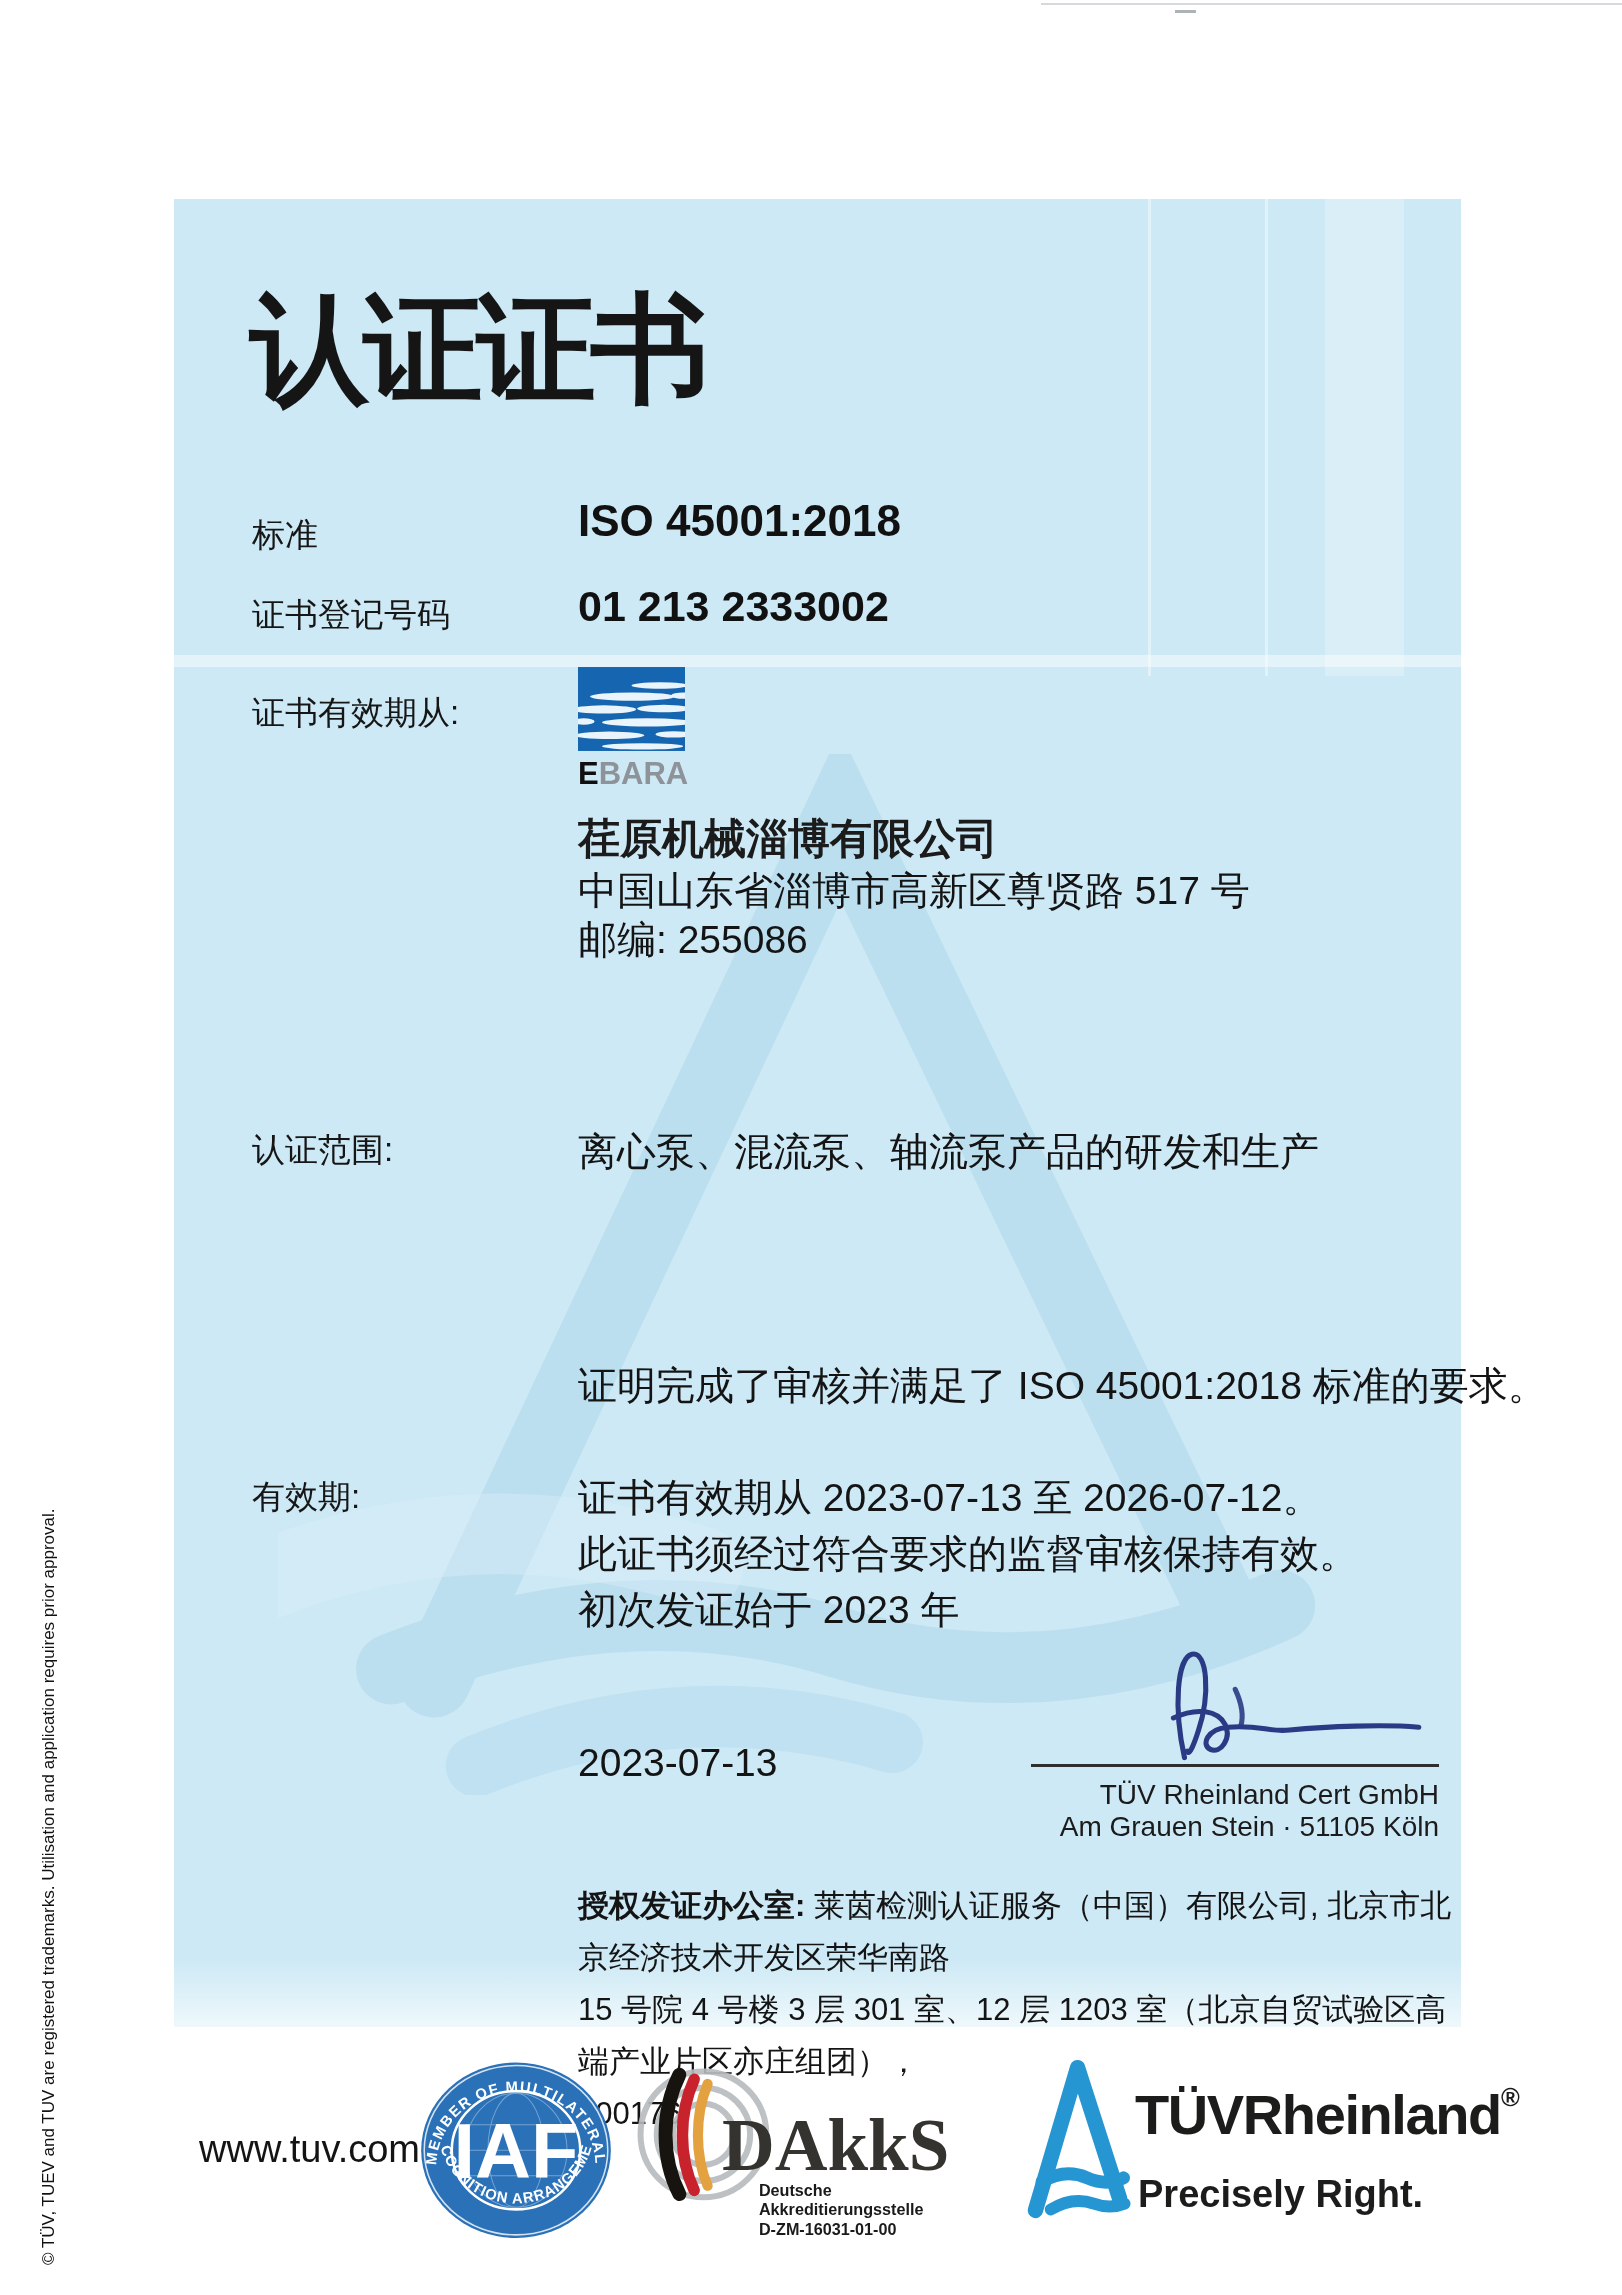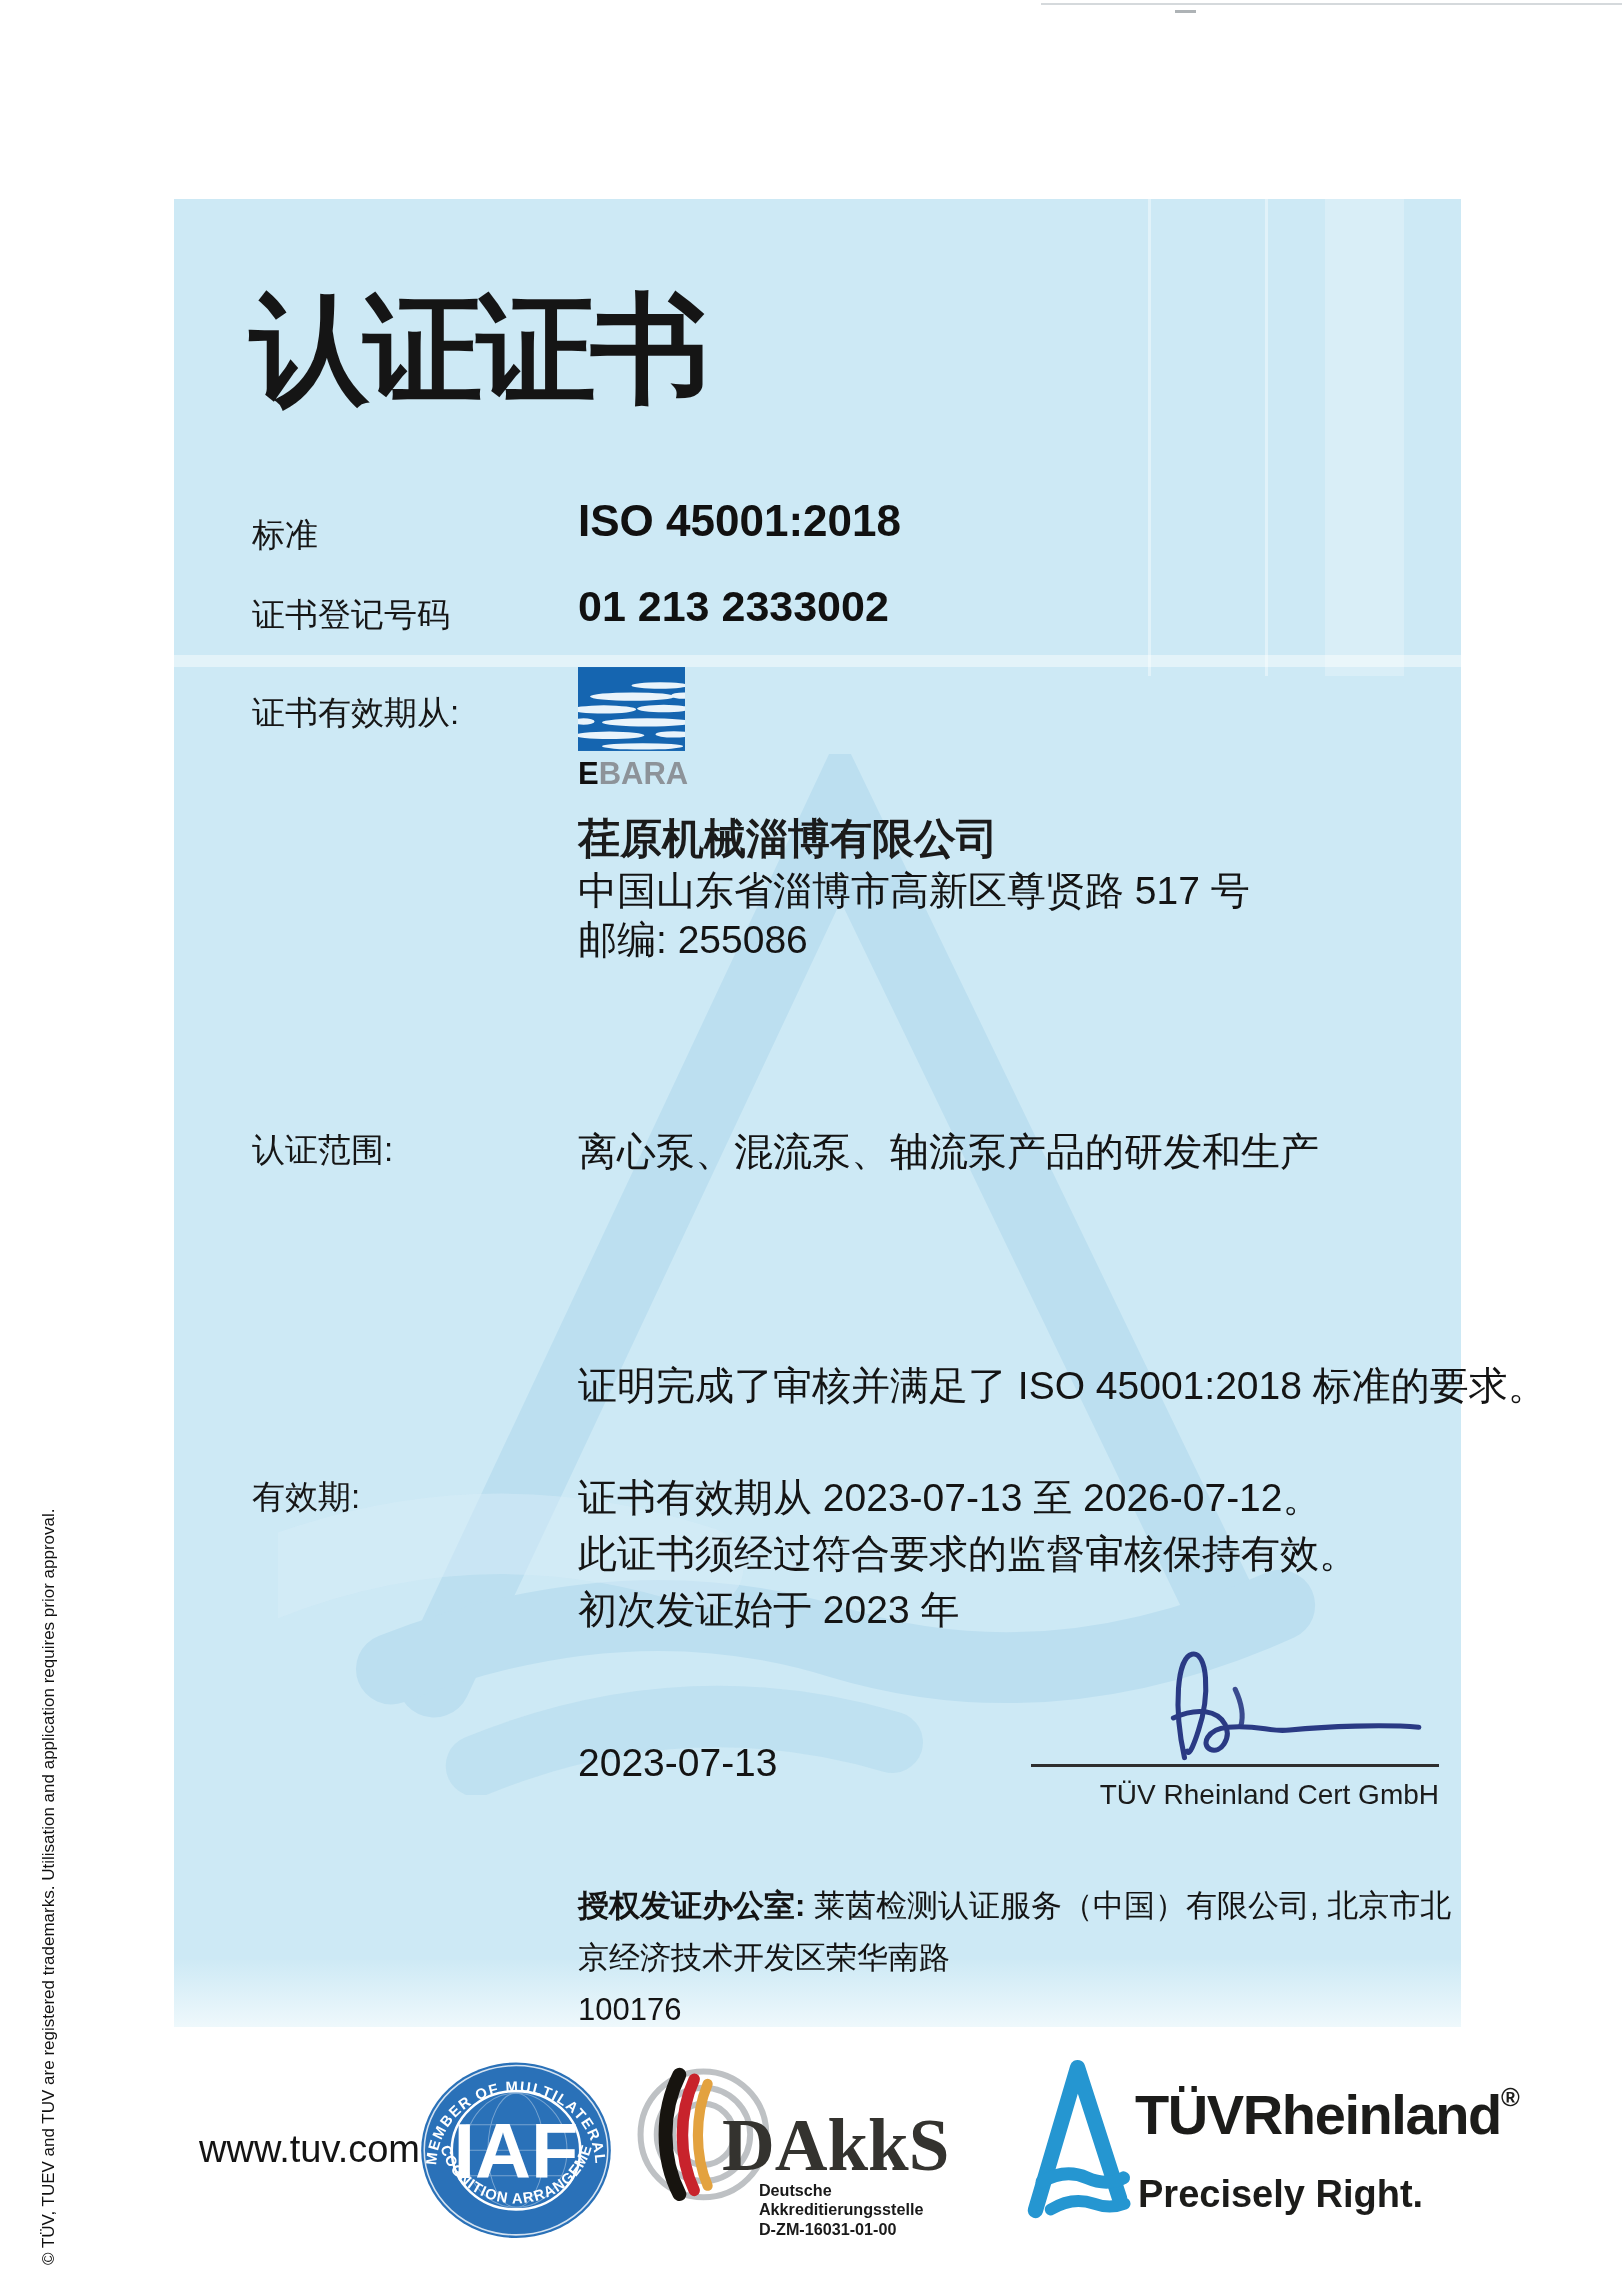--- a/index.html
+++ b/index.html
@@ -142,24 +142,26 @@
 <svg class="abs" style="left:1125px;top:1634px;" width="333" height="143" viewBox="0 0 720 310">
   <g fill="none" stroke="#2a3a84" stroke-width="11" stroke-linecap="round" stroke-linejoin="round">
     <path d="M 128 268 C 104 160 112 52 144 44 C 178 36 184 132 158 210 C 150 236 138 266 134 254"></path>
     <path d="M 104 182 C 156 158 200 166 216 196 C 231 226 206 260 184 250 C 164 241 176 206 222 202 C 292 196 312 214 356 208 C 440 200 560 196 636 202"></path>
     <path d="M 238 120 C 252 150 256 180 250 200" opacity=".9"></path>
   </g>
 </svg>
 <div class="abs sig-line"></div>
 <div class="abs signer">
   <div>TÜV Rheinland Cert GmbH</div>
+  <div>Am Grauen Stein · 51105 Köln</div>
 </div>
 
 <div class="abs office">
   <div><span class="bold">授权发证办公室:</span><span> 莱茵检测认证服务（中国）有限公司, 北京市北京经济技术开发区荣华南路</span></div>
+  <div>15 号院 4 号楼 3 层 301 室、12 层 1203 室（北京自贸试验区高端产业片区亦庄组团），</div>
   <div>100176</div>
 </div>
 
 <div class="abs side-note">© TÜV, TUEV and TUV are registered trademarks. Utilisation and application requires prior approval.</div>
 
 <div class="abs website">www.tuv.com</div>
 
 <svg class="abs" style="left:419px;top:2060px;" width="194" height="181" viewBox="0 0 380 355">
   <defs>
     <path id="iafTop" d="M 34 208 A 156 146 0 0 1 346 208" fill="none"></path>

